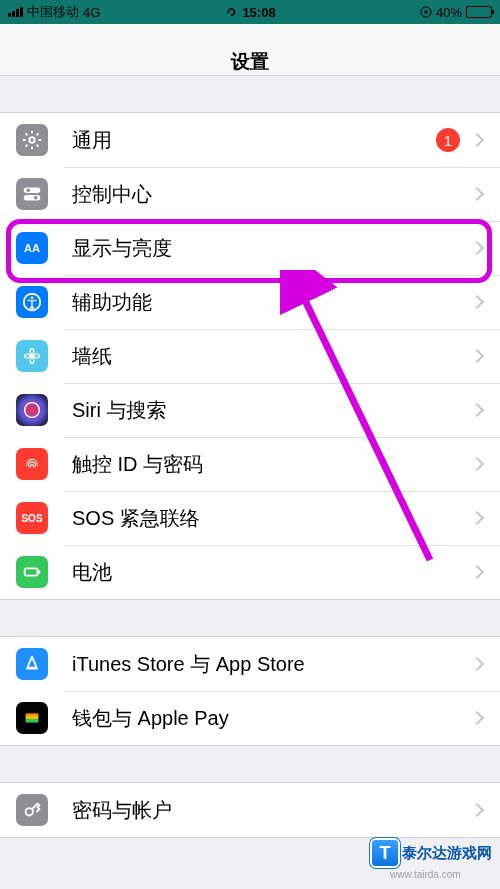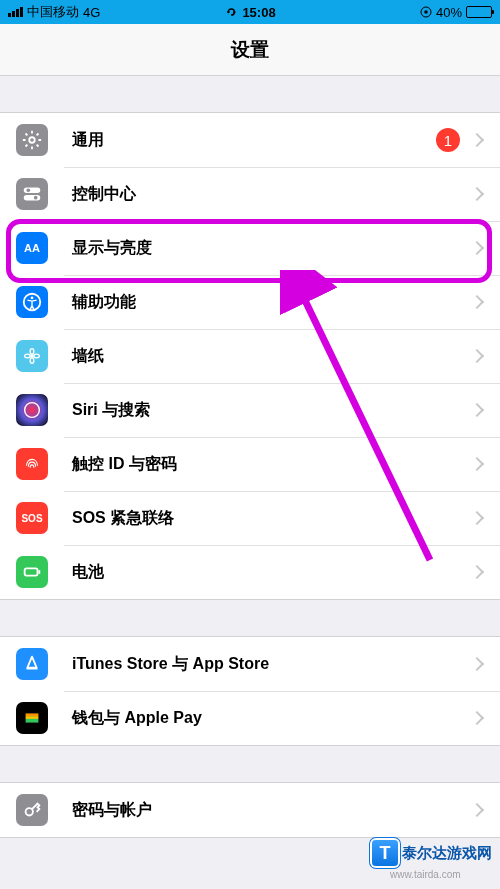--- a/index.html
+++ b/index.html
@@ -7,21 +7,21 @@
     width: 500px;
     height: 889px;
     font-family: -apple-system, "PingFang SC", "Helvetica Neue", sans-serif;
     background: #efeff4;
     color: #000;
     position: relative;
     overflow: hidden;
   }
   .status-bar {
     height: 24px;
-    background: #0ea5e9;
+    background: #0f766e;
     display: flex;
     align-items: center;
     justify-content: space-between;
     padding: 0 8px;
     font-size: 13px;
     font-weight: 500;
   }
   .status-left, .status-right, .status-center {
     display: flex;
     align-items: center;
@@ -40,21 +40,21 @@
   }
   .battery::after {
     content: ""; position: absolute; right: -3px; top: 3px; width: 2px; height: 4px;
     background: #000; border-radius: 0 1px 1px 0;
   }
   .battery .fill { background: #000; width: 100%; height: 100%; border-radius: 1px; }
   .nav-bar {
     height: 52px;
     background: #f8f8f8;
     display: flex;
-    align-items: center;
+    align-items: flex-end;
     justify-content: center;
     font-size: 19px;
     font-weight: 600;
     border-bottom: 1px solid #d1d1d6;
   }
   .group-spacer { height: 36px; }
   .group { background: #fff; border-top: 1px solid #d1d1d6; border-bottom: 1px solid #d1d1d6; }
   .row {
     display: flex;
     align-items: center;
@@ -68,21 +68,21 @@
     left: 64px; right: 0; top: 0;
     height: 1px;
     background: #e0e0e0;
   }
   .icon-box {
     width: 32px; height: 32px; border-radius: 7px;
     display: flex; align-items: center; justify-content: center;
     margin-right: 24px; flex-shrink: 0;
     color: #fff; font-size: 14px; font-weight: 700;
   }
-  .label { flex: 1; font-size: 16px; font-weight: bold; }
+  .label { flex: 1; font-size: 20px; }
   .chevron {
     width: 10px; height: 10px;
     border-top: 2px solid #c7c7cc;
     border-right: 2px solid #c7c7cc;
     transform: rotate(45deg);
     margin-right: 2px;
   }
   .badge {
     min-width: 24px; height: 24px; border-radius: 12px;
     background: #ff3b30; color: #fff;

